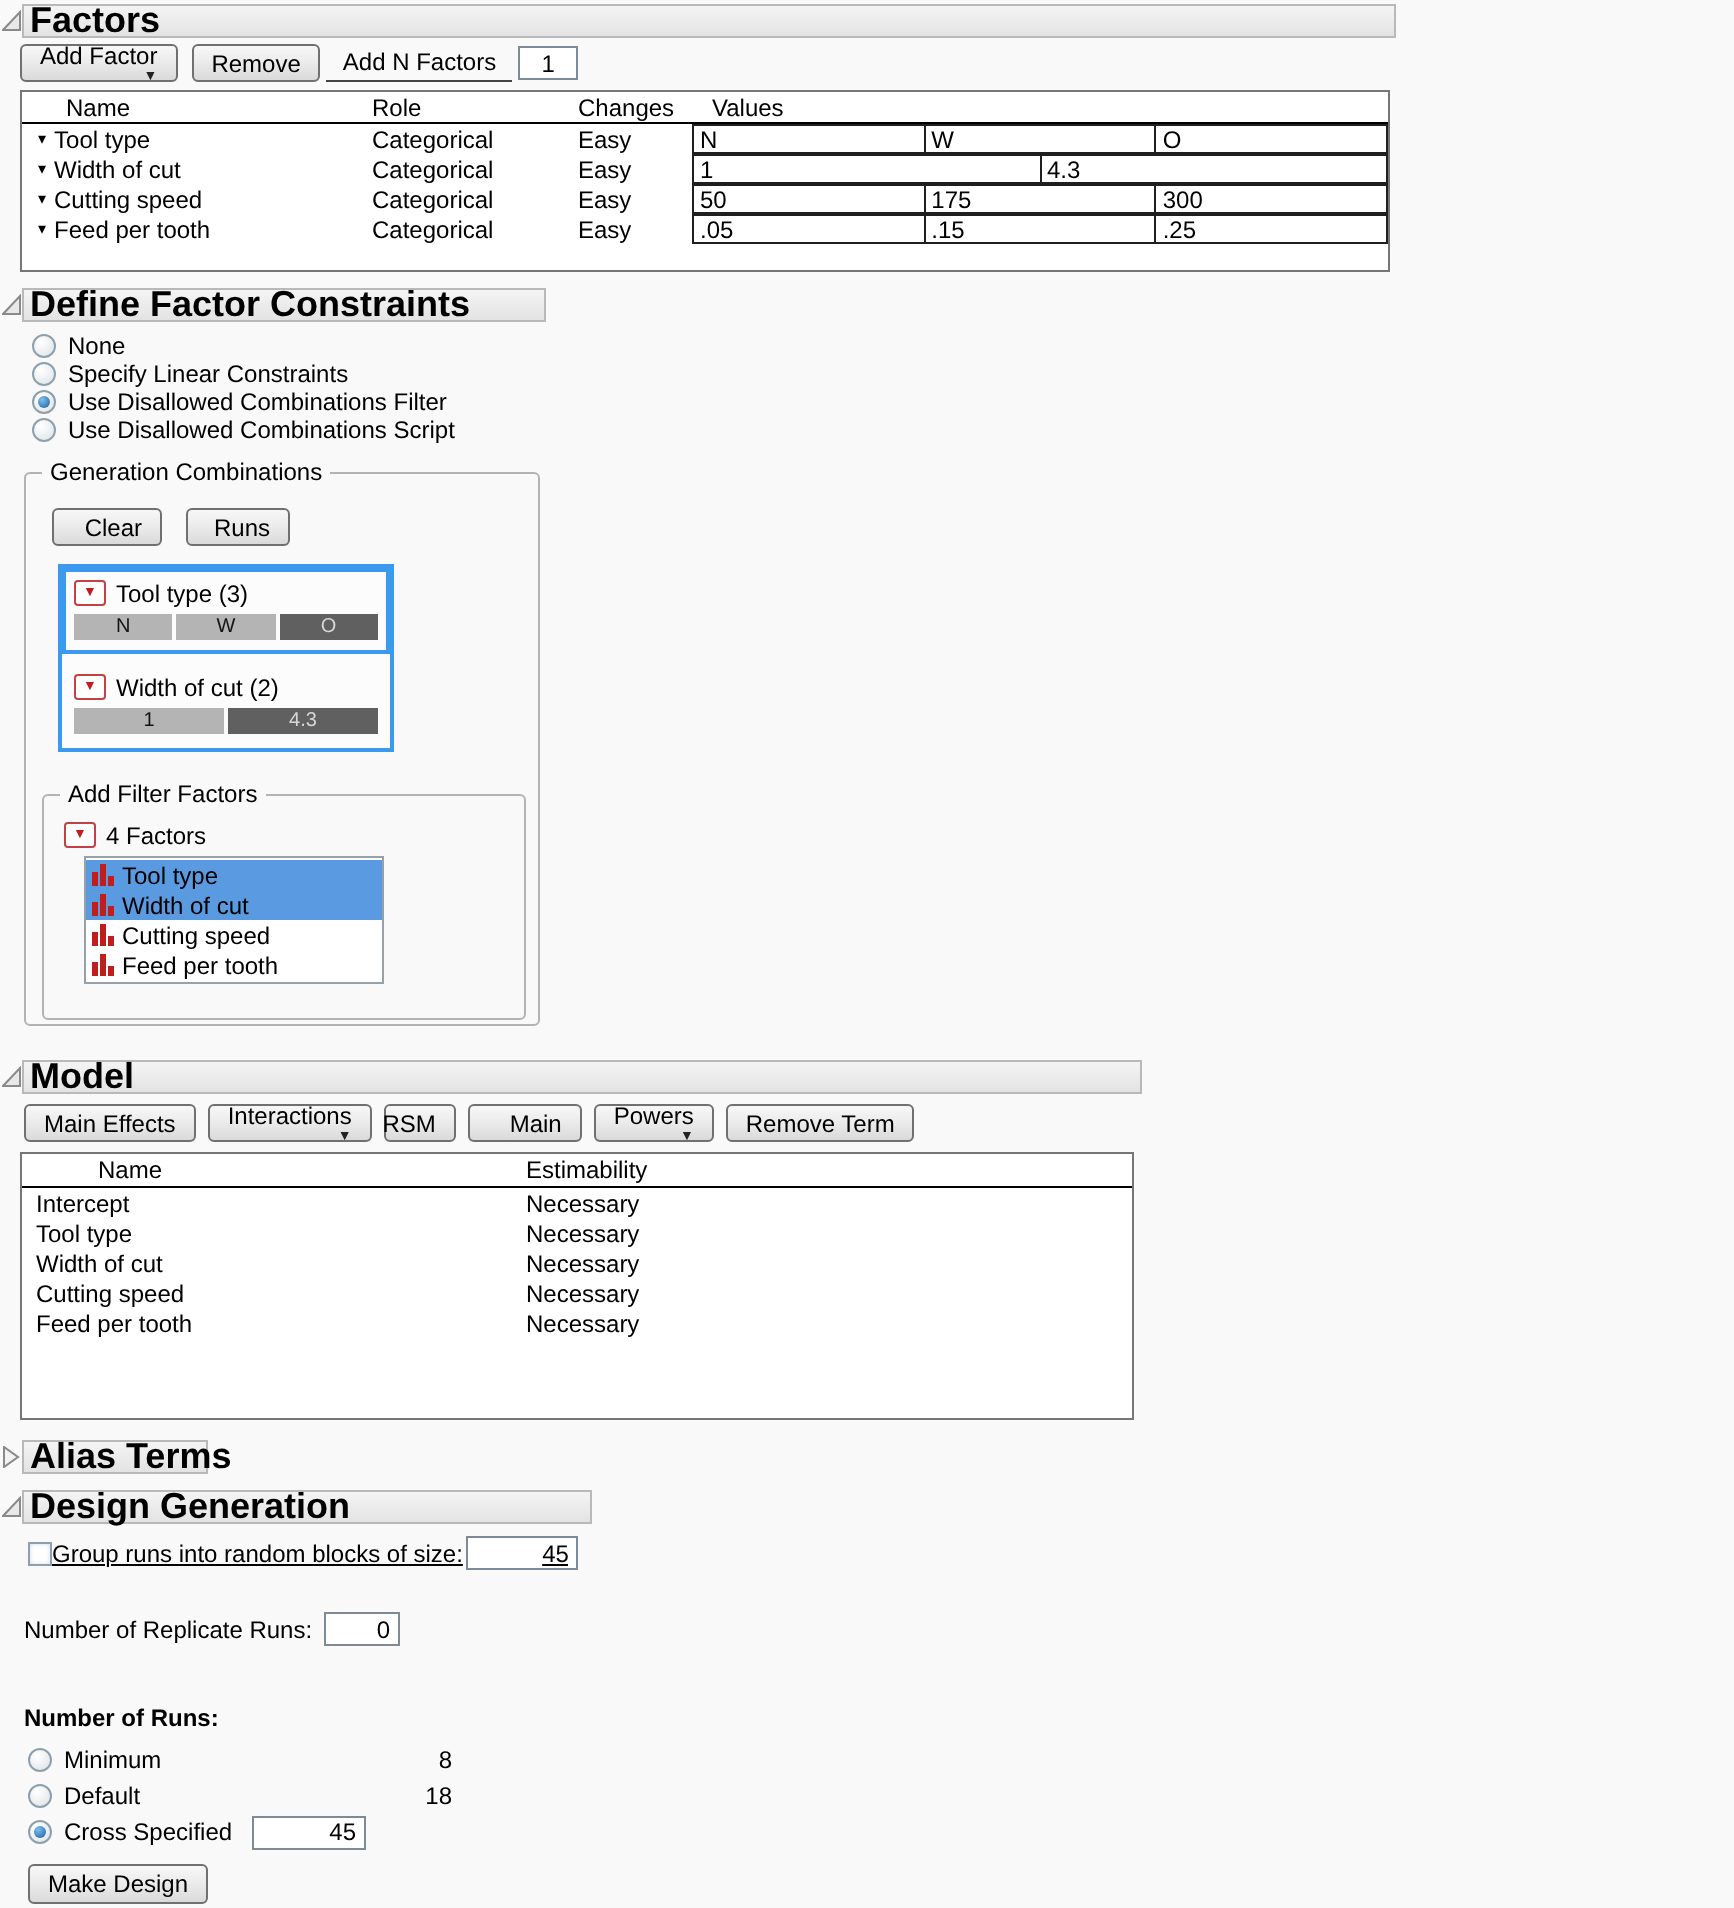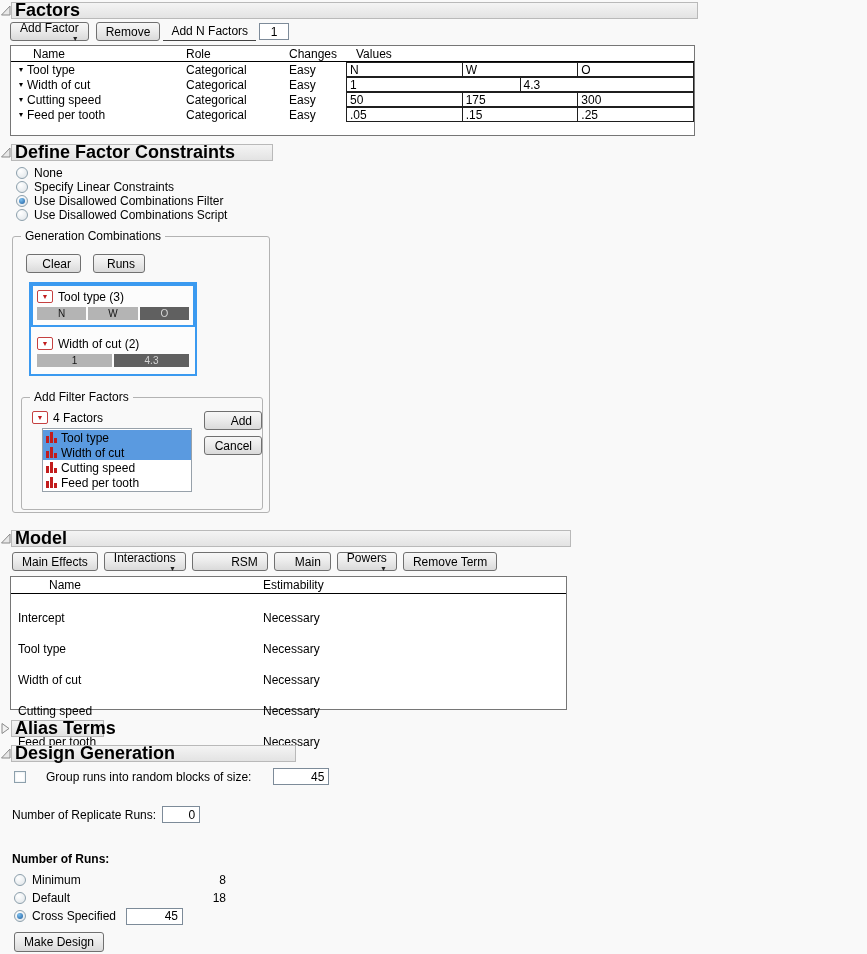--- a/index.html
+++ b/index.html
@@ -100,21 +100,21 @@
     display: flex; align-items: center; justify-content: center; font-size: 10px;
   }
   .seg.on { background: #606060; color: #d6d6d6; }
   
   .listbox { width: 150px; border: 1px solid #97a1aa; background: #fff; padding: 1px 0; }
   .li { height: 15px; display: flex; align-items: center; gap: 4px; padding-left: 3px; }
   .li.sel { background: #5a9ae0; }
   
   .mtable { width: 557px; margin: 5px 0 0 10px; background: #fff; border: 1px solid #767676; height: 134px; }
   .mt-head { display: flex; height: 17px; align-items: center; border-bottom: 1px solid #000; }
-  .mt-row { display: flex; height: 15px; align-items: center; margin-top: 16px; }
+  .mt-row { display: flex; height: 15px; align-items: center; }
   .m-name { width: 252px; padding-left: 7px; }
   .mt-head .m-name { padding-left: 38px; }
   label, span { cursor: default; }
 </style>
 </head>
 <body>
 
 
 
 
@@ -317,28 +317,20 @@
                 <g fill="#c21d1d">
                   <rect x="0" y="4" width="3" height="7"></rect>
                   <rect x="4" y="0" width="3" height="11"></rect>
                   <rect x="8" y="6" width="3" height="5"></rect>
                 </g>
               </svg>
             <span>Feed per tooth</span>
           </div>
         </div>
       </div>
-      <div style="display:flex; flex-direction:column; gap:6px; margin:13px 0 0 12px;">
-        <button class="btn" style="width:58px;">
-          <span>Add</span>
-        </button>
-        <button class="btn" style="width:58px;">
-          <span>Cancel</span>
-        </button>
-      </div>
     </div>
   </div>
 </div>
 
 
 <div class="sec-row" style="margin-top:17px;">
   <span class="disc">
     <svg width="10" height="11">
         <path d="M9,1 L9,10 L0.5,10 Z" fill="#e8e8e8" stroke="#8a8a8a" stroke-width="1"></path>
       </svg>
@@ -349,21 +341,21 @@
 </div>
 
 <div style="display:flex; gap:6px; margin:5px 0 0 12px; align-items:center;">
   <button class="btn">
     <span>Main Effects</span>
   </button>
   <button class="btn">
     <span>Interactions</span>
     <span class="dd">▼</span>
   </button>
-  <button class="btn" style="width:76px;">
+  <button class="btn" style="width:36px;">
     <span>RSM</span>
   </button>
   <button class="btn" style="width:57px;">
     <span>Main</span>
   </button>
   <button class="btn">
     <span>Powers</span>
     <span class="dd">▼</span>
   </button>
   <button class="btn">
@@ -415,21 +407,21 @@
   <span class="disc">
     <svg width="10" height="11">
         <path d="M9,1 L9,10 L0.5,10 Z" fill="#e8e8e8" stroke="#8a8a8a" stroke-width="1"></path>
       </svg>
   </span>
   <div class="hdr-bar" style="width:285px;">
     <span>Design Generation</span>
   </div>
 </div>
 
-<div style="display:flex; align-items:center; gap:20px; margin:6px 0 0 14px;">
+<div style="display:flex; align-items:center; gap:0; margin:6px 0 0 14px;text-decoration:underline;">
   <span class="checkbox"></span>
   <span>Group runs into random blocks of size:</span>
   <input class="field" style="width: 56px; margin-left: 2px;" value="45">
 </div>
 
 <div style="display:flex; align-items:center; gap:6px; margin:21px 0 0 12px;">
   <span>Number of Replicate Runs:</span>
   <input class="field" style="width: 38px;" value="0">
 </div>
 

